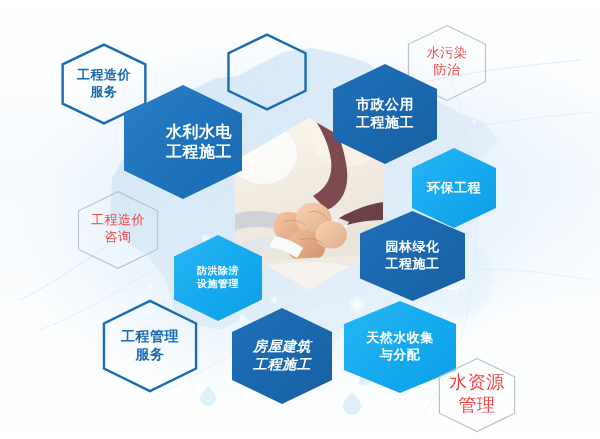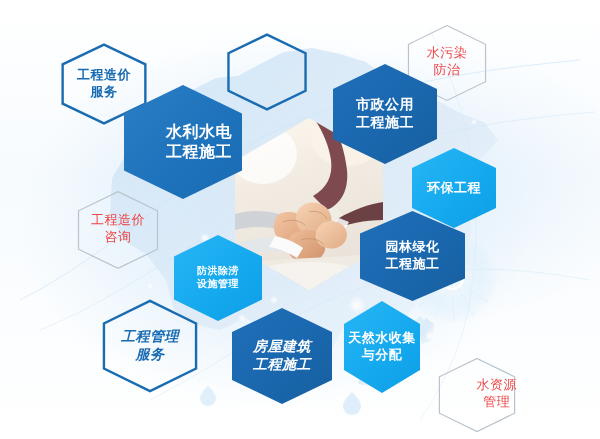--- a/index.html
+++ b/index.html
@@ -290,42 +290,42 @@
           <span class="ln">园林绿化</span>
           <span class="ln">工程施工</span>
         </div>
       </div>
       <div class="hex filled shadow-soft cyan" style="left: 174px; top: 235px; width: 88px; height: 86px; font-size: 10px;">
         <div class="txt">
           <span class="ln">防洪除涝</span>
           <span class="ln">设施管理</span>
         </div>
       </div>
-      <div class="hex outline" style="left: 101px; top: 299px; width: 98px; height: 94px; font-size: 14px; font-style: italic;">
+      <div class="hex outline" style="left: 101px; top: 299px; width: 98px; height: 94px; font-size: 14px;">
         <svg class="hexborder" viewBox="0 0 100 100" preserveAspectRatio="none">
           <polygon points="50,2 97,26 97,74 50,98 3,74 3,26" fill="none" stroke="#1a6cb2" stroke-width="2.4" vector-effect="non-scaling-stroke"></polygon>
         </svg>
         <div class="txt">
           <span class="ln">工程管理</span>
           <span class="ln">服务</span>
         </div>
       </div>
-      <div class="hex filled shadow-soft cyan" style="left: 344px; top: 301px; width: 76px; height: 92px; font-size: 13px;">
+      <div class="hex filled shadow-soft cyan" style="left: 344px; top: 301px; width: 112px; height: 92px; font-size: 13px;">
         <div class="txt">
           <span class="ln">天然水收集</span>
           <span class="ln">与分配</span>
         </div>
       </div>
       <div class="hex filled shadow-soft deep" style="left: 232px; top: 308px; width: 100px; height: 96px; font-size: 14px; font-style: italic;">
         <div class="txt">
           <span class="ln">房屋建筑</span>
           <span class="ln">工程施工</span>
         </div>
       </div>
-      <div class="hex outline gray" style="left: 437px; top: 357px; width: 80px; height: 76px; font-size: 13px; align-items: flex-end;">
+      <div class="hex outline gray" style="left: 437px; top: 357px; width: 80px; height: 76px; font-size: 18px;">
         <svg class="hexborder" viewBox="0 0 100 100" preserveAspectRatio="none">
           <polygon points="50,2 97,26 97,74 50,98 3,74 3,26" fill="none" stroke="#b9c3cc" stroke-width="1.2" vector-effect="non-scaling-stroke"></polygon>
         </svg>
         <div class="txt">
           <span class="ln">水资源</span>
           <span class="ln">管理</span>
         </div>
       </div>
     </div>
 

